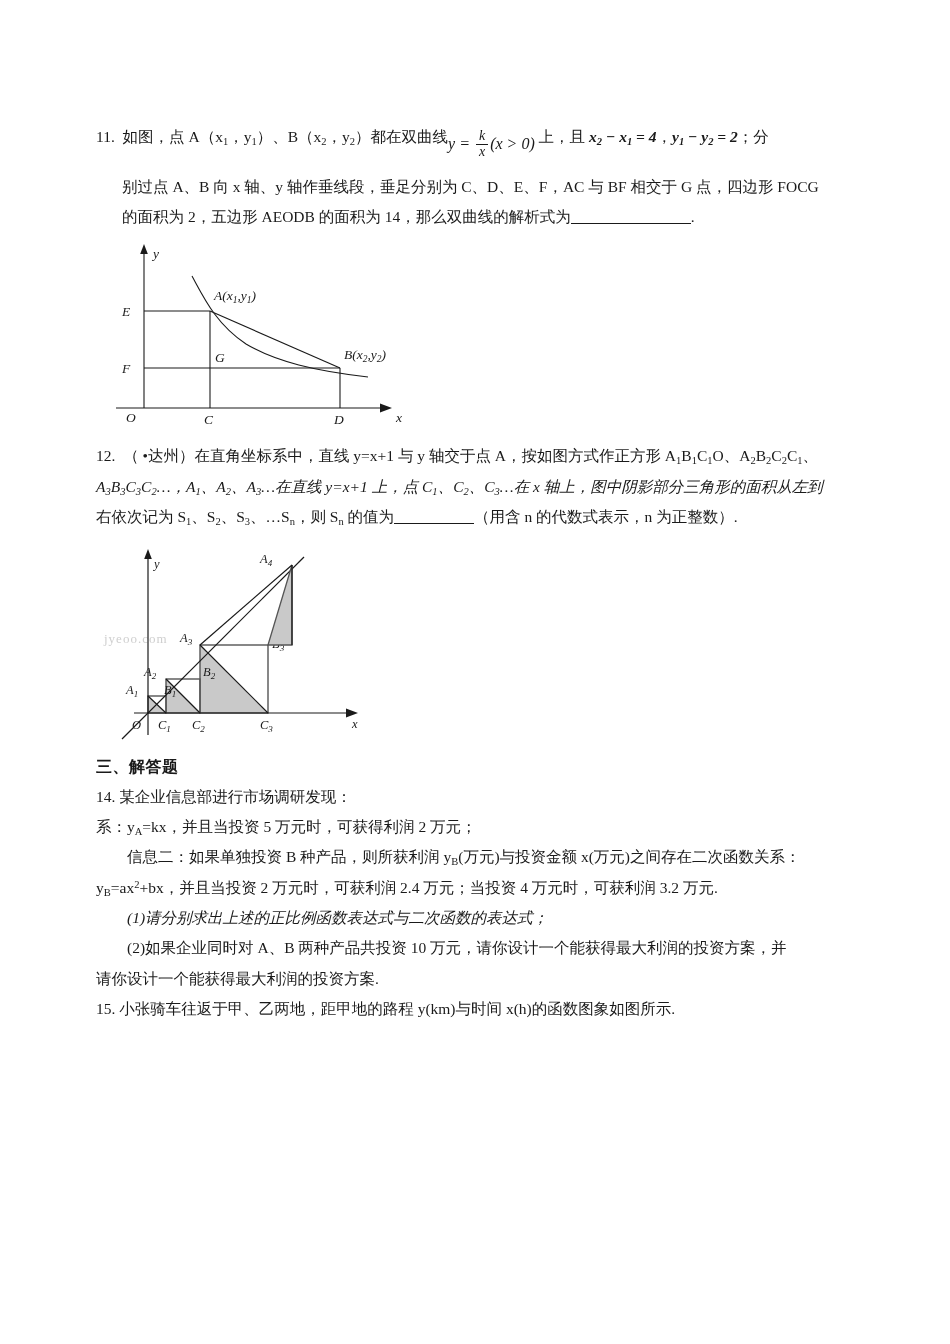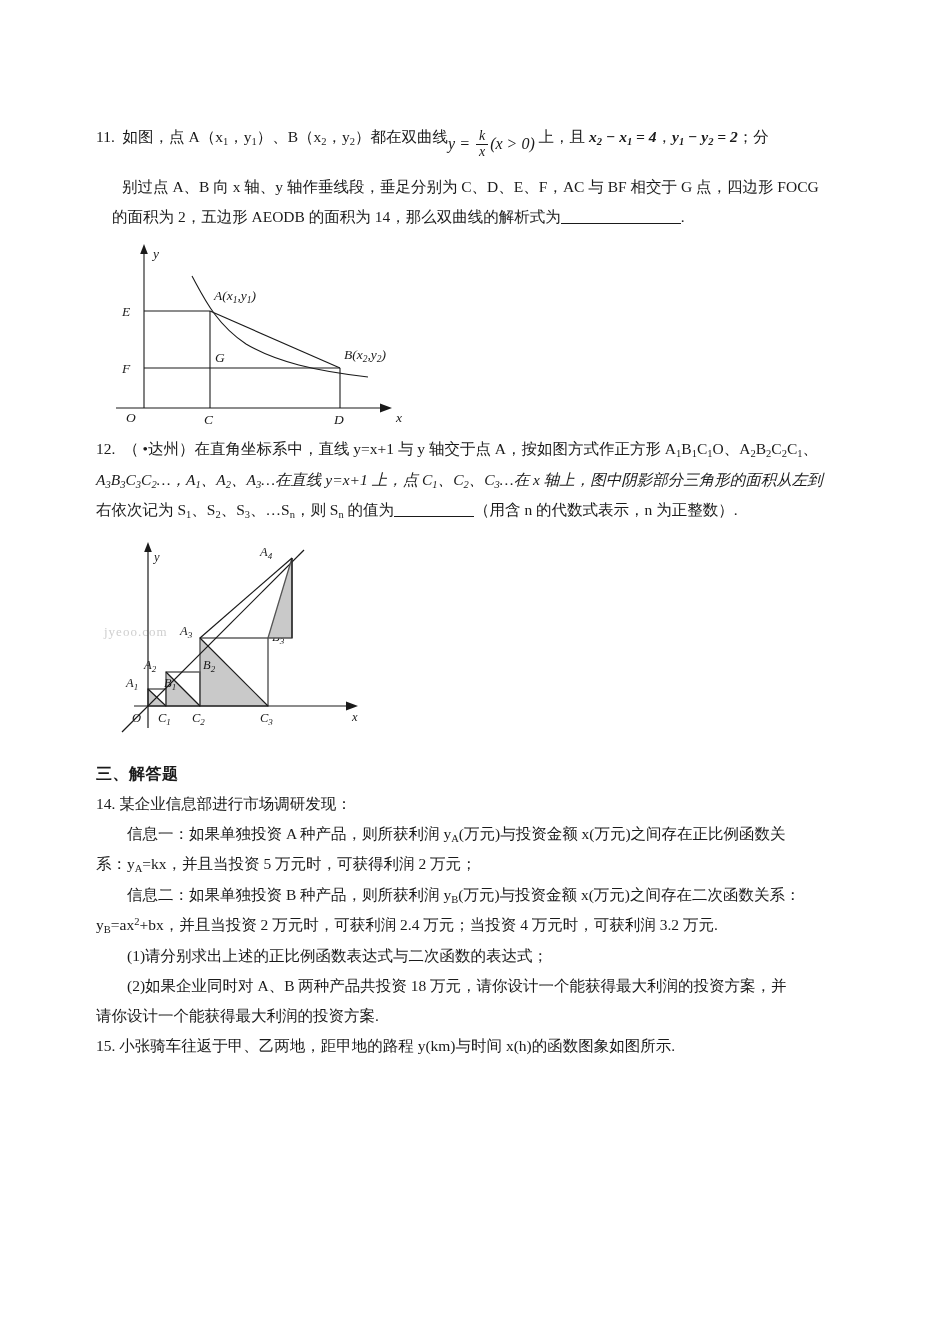--- a/index.html
+++ b/index.html
@@ -114,21 +114,21 @@
 
 <div class="page">
   <div class="content">
 
     <div class="q">
       <p style="margin:0;line-height:2.4;">
         <span class="num">11.</span>
         <span>&nbsp;如图，点 A（x<span class="sub">1</span>，y<span class="sub">1</span>）、B（x<span class="sub">2</span>，y<span class="sub">2</span>）都在双曲线</span><span class="formula"><span class="eqn-it">y</span> = <span class="frac"><span class="top eqn-it">k</span><span class="bar"></span><span class="bot eqn-it">x</span></span>(<span class="eqn-it">x</span> &gt; 0)</span><span>&nbsp;上，且&nbsp;</span><span class="eqn-b">x<span class="sub">2</span> − x<span class="sub">1</span> = 4</span><span>，</span><span class="eqn-b">y<span class="sub">1</span> − y<span class="sub">2</span> = 2</span><span>；分</span>
       </p>
       <p style="margin:8px 0 0 26px;line-height:1.95;">别过点 A、B 向 x 轴、y 轴作垂线段，垂足分别为 C、D、E、F，AC 与 BF 相交于 G 点，四边形 FOCG</p>
-      <p style="margin:0 0 0 16px;line-height:1.95;">
+      <p style="margin:0 0 0 26px;line-height:1.95;">
         <span>的面积为 2，五边形 AEODB 的面积为 14，那么双曲线的解析式为</span><span class="blank-line b-long"></span><span>.</span>
       </p>
     </div>
 
     <div class="figure-wrap" style="margin-top:6px;">
       <svg width="340" height="190" viewBox="0 0 340 190">
         <g stroke="#1a1a1a" fill="none" stroke-width="1.1">
 
           <line x1="48" y1="170" x2="48" y2="14"></line>
           <polygon points="48,6 44.2,16 51.8,16" fill="#1a1a1a" stroke="none"></polygon>
@@ -154,21 +154,21 @@
           <text x="238" y="186">D</text>
           <text x="26" y="78">E</text>
           <text x="26" y="135">F</text>
           <text x="119" y="124">G</text>
           <text x="118" y="62">A(x<tspan font-size="9.5" dy="3">1</tspan><tspan dy="-3">,</tspan>y<tspan font-size="9.5" dy="3">1</tspan><tspan dy="-3">)</tspan></text>
           <text x="248" y="121">B(x<tspan font-size="9.5" dy="3">2</tspan><tspan dy="-3">,</tspan>y<tspan font-size="9.5" dy="3">2</tspan><tspan dy="-3">)</tspan></text>
         </g>
       </svg>
     </div>
 
-    <div class="q" style="margin-top:6px;">
+    <div class="q" style="margin-top:13px;">
       <p style="margin:0;line-height:1.95;">
         <span class="num">12.</span>
         <span>&nbsp;（&nbsp;•达州）在直角坐标系中，直线 y=x+1 与 y 轴交于点 A，按如图方式作正方形 A<span class="sub">1</span>B<span class="sub">1</span>C<span class="sub">1</span>O、A<span class="sub">2</span>B<span class="sub">2</span>C<span class="sub">2</span>C<span class="sub">1</span>、</span>
       </p>
       <p style="margin:0;line-height:1.95;font-style:italic;">
         <span>A<span class="sub">3</span>B<span class="sub">3</span>C<span class="sub">3</span>C<span class="sub">2</span>…，A<span class="sub">1</span>、A<span class="sub">2</span>、A<span class="sub">3</span>…在直线 y=x+1 上，点 C<span class="sub">1</span>、C<span class="sub">2</span>、C<span class="sub">3</span>…在 x 轴上，图中阴影部分三角形的面积从左到</span>
       </p>
       <p style="margin:0;line-height:1.95;">
         <span>右依次记为 S<span class="sub">1</span>、S<span class="sub">2</span>、S<span class="sub">3</span>、…S<span class="sub">n</span>，则 S<span class="sub">n</span> 的值为</span><span class="blank-line b-mid"></span><span>（用含 n 的代数式表示，n 为正整数）.</span>
       </p>
@@ -234,44 +234,41 @@
         <g stroke="#555" fill="#c9c9c9" stroke-width="1.3">
           <polygon points="172,110 196,30 196,110"></polygon>
         </g>
         <g stroke="#1a1a1a" fill="none" stroke-width="1.2">
           <line x1="104" y1="110" x2="196" y2="30"></line>
           <line x1="196" y1="30" x2="196" y2="110"></line>
         </g>
       </svg>
     </div>
 
-    <div style="margin-top:26px;">
+    <div style="margin-top:12px;">
       <div class="section-head">三、解答题</div>
     </div>
 
 
     <div class="q">
       <p style="margin:0;line-height:1.95;">
         <span class="num">14.</span>
         <span>某企业信息部进行市场调研发现：</span>
       </p>
-      <p class="info-line" style="margin:0;">
-        信息一：如果单独投资 A 种产品，则所获利润 y<span class="sub">A</span>(万元)与投资金额 x(万元)之间存在正比例函数关
-      </p>
       <p class="cont-line" style="margin:0;">
         系：y<span class="sub">A</span>=kx，并且当投资 5 万元时，可获得利润 2 万元；
       </p>
       <p class="info-line" style="margin:0;">
         信息二：如果单独投资 B 种产品，则所获利润 y<span class="sub">B</span>(万元)与投资金额 x(万元)之间存在二次函数关系：
       </p>
       <p class="cont-line" style="margin:0;">
         y<span class="sub">B</span>=ax<span class="sup">2</span>+bx，并且当投资 2 万元时，可获利润 2.4 万元；当投资 4 万元时，可获利润 3.2 万元.
       </p>
-      <p class="info-line" style="margin:0;">(1)请分别求出上述的正比例函数表达式与二次函数的表达式；</p>
-      <p class="info-line" style="margin:0;">(2)如果企业同时对 A、B 两种产品共投资 18 万元，请你设计一个能获得最大利润的投资方案，并</p>
+      <p class="info-line" style="margin:0;font-style:italic;">(1)请分别求出上述的正比例函数表达式与二次函数的表达式；</p>
+      <p class="info-line" style="margin:0;">(2)如果企业同时对 A、B 两种产品共投资 10 万元，请你设计一个能获得最大利润的投资方案，并</p>
       <p class="cont-line" style="margin:0;">请你设计一个能获得最大利润的投资方案.</p>
     </div>
 
     <div class="q">
       <p style="margin:0;line-height:1.95;">
         <span class="num">15.</span>
         <span>小张骑车往返于甲、乙两地，距甲地的路程 y(km)与时间 x(h)的函数图象如图所示.</span>
       </p>
     </div>
 

